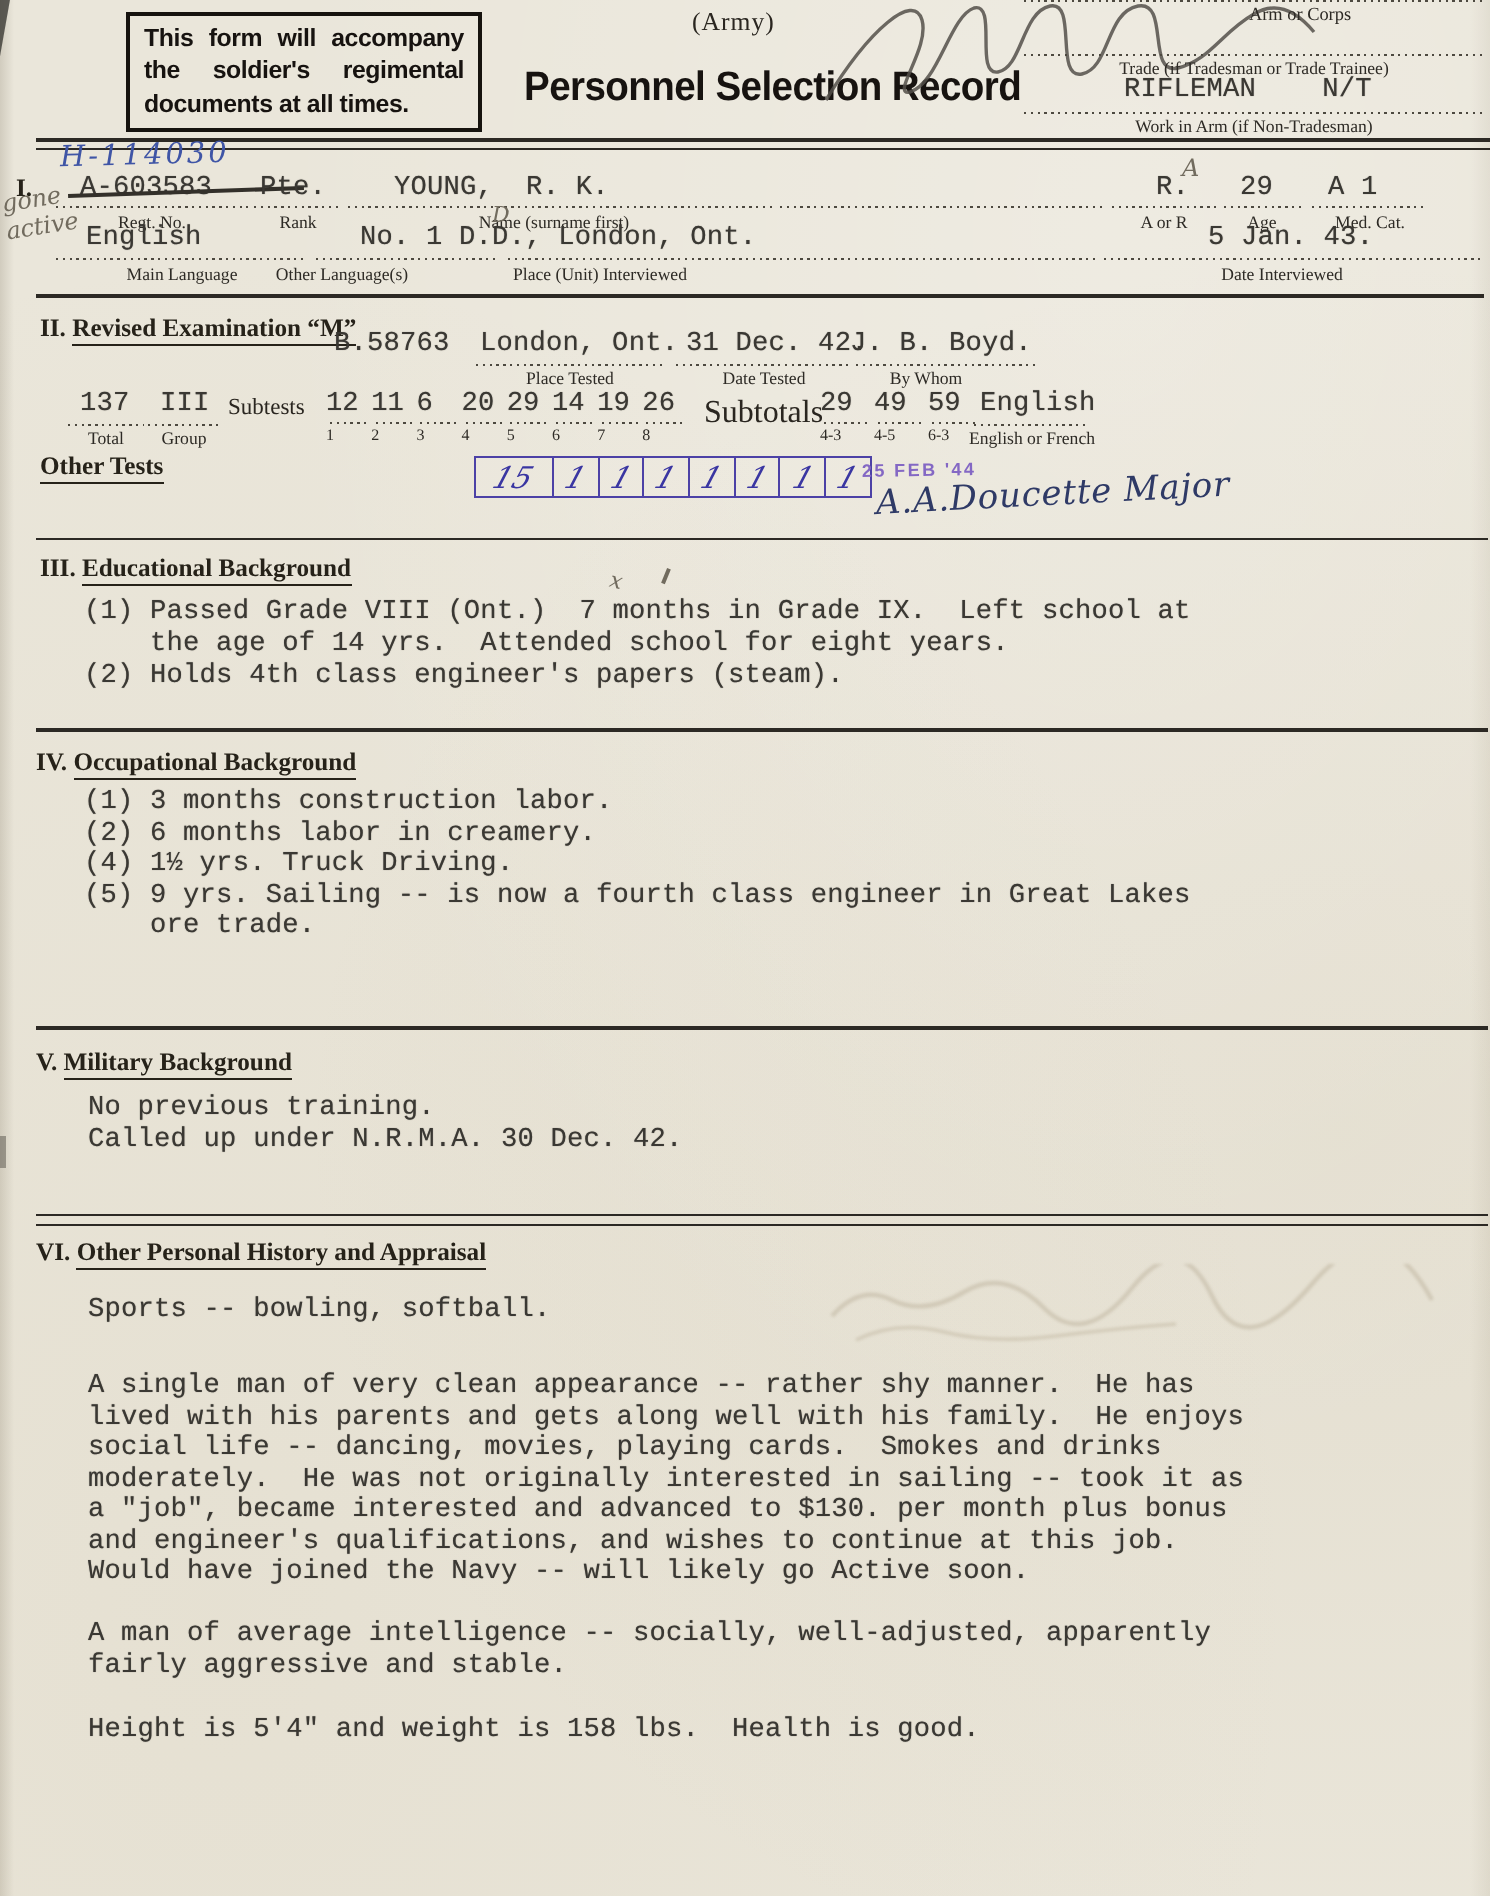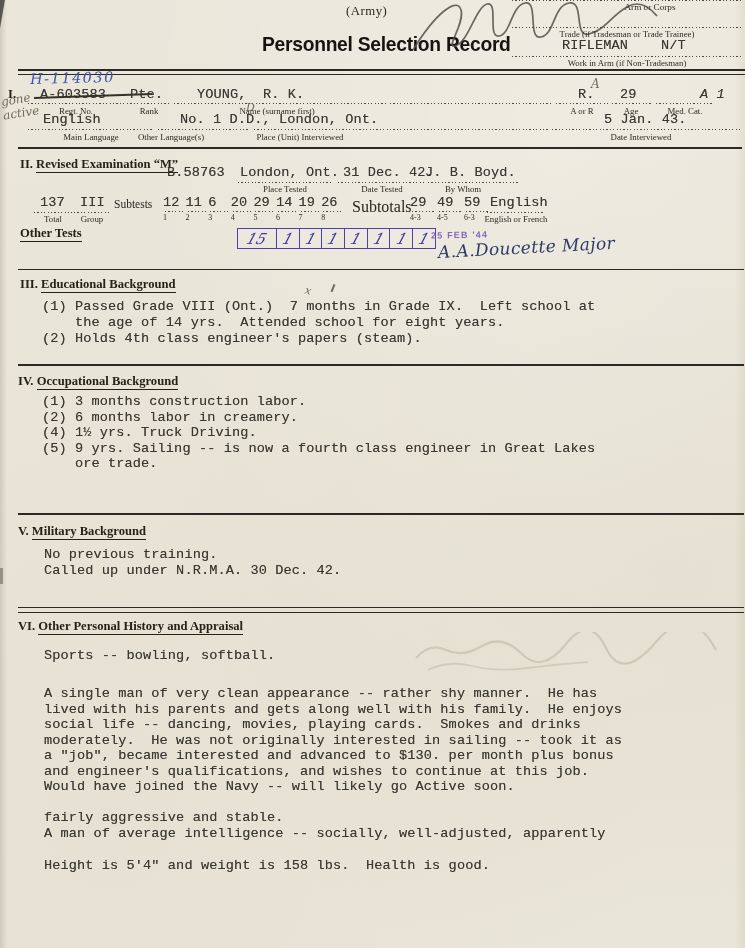--- a/index.html
+++ b/index.html
@@ -56,20 +56,25 @@
   .ghost{opacity:.28;filter:blur(.7px);}
 </style>
 </head>
 <body>
 
 <div class="page">
 
   <div class="abs" style="left:-2px;top:-6px;width:5px;height:34px;background:#3a3833;transform:rotate(10deg);opacity:.8;"></div>
   <div class="abs" style="left:0;top:568px;width:3px;height:16px;background:#55524a;opacity:.5;"></div>
 
+  <div class="abs notice" style="left:63px;top:6px;width:160px;">
+    <div>This form will accompany</div>
+    <div>the soldier's regimental</div>
+    <div>documents at all times.</div>
+  </div>
 
   <div class="abs army" style="left:346px;top:4px;">(Army)</div>
   <div class="abs title" style="left:262px;top:32px;">Personnel Selection Record</div>
 
   <svg class="abs" style="left:405px;top:-6px;" width="258" height="64" viewBox="0 0 258 64">
     <path d="M8,56 C30,20 52,2 56,16 C60,30 40,54 50,52 C64,48 70,14 82,10 C94,7 82,44 94,42 C106,40 106,12 120,9 C134,6 122,46 136,43 C150,40 148,12 164,9 C180,6 168,44 184,40 C200,36 206,22 222,13 C232,7 242,10 252,22" fill="none" stroke="#54504a" stroke-width="1.7" opacity=".85"></path>
   </svg>
 
   <div class="abs dot" style="left:512px;top:0;width:230px;"></div>
   <div class="abs lbl" style="left:650px;top:2px;font-size:9.2px;">Arm or Corps</div>
@@ -90,21 +95,21 @@
 
   <div class="abs hw-blue" style="left:30px;top:70px;font-size:14.5px;letter-spacing:1.5px;transform:rotate(-1.5deg);">H-114030</div>
   <div class="abs tw" style="left:40px;top:87px;">A-603583</div>
   <div class="abs strike" style="left:34px;top:95px;width:118px;"></div>
 
   <div class="abs tw" style="left:130px;top:87px;">Pte.</div>
   <div class="abs tw" style="left:197px;top:87px;">YOUNG,  R. K.</div>
   <div class="abs tw" style="left:578px;top:87px;">R.</div>
   <div class="abs hw-pencil" style="left:591px;top:77px;font-size:12px;">A</div>
   <div class="abs tw" style="left:620px;top:87px;">29</div>
-  <div class="abs tw" style="left:700px;top:87px;font-style:italic;">A 1</div>
+  <div class="abs tw" style="left:664px;top:87px;">A 1</div>
 
   <div class="abs dot" style="left:28px;top:103px;width:96px;"></div>
   <div class="abs dot" style="left:127px;top:103px;width:44px;"></div>
   <div class="abs dot" style="left:174px;top:103px;width:212px;"></div>
   <div class="abs dot" style="left:390px;top:103px;width:162px;"></div>
   <div class="abs dot" style="left:556px;top:103px;width:52px;"></div>
   <div class="abs dot" style="left:612px;top:103px;width:40px;"></div>
   <div class="abs dot" style="left:656px;top:103px;width:56px;"></div>
 
   <div class="abs lbl" style="left:76px;top:106px;">Regt. No.</div>
@@ -294,16 +299,16 @@
     <span class="ht">Other Personal History and Appraisal</span>
   </div>
 
   <svg class="abs ghost" style="left:408px;top:632px;" width="330" height="44" viewBox="0 0 330 44">
     <path d="M8,26 q14,-16 30,-8 t36,-4 t40,8 t44,-10 t40,4 t50,-6 t60,8" fill="none" stroke="#9b8c70" stroke-width="2.2"></path>
     <path d="M20,38 q20,-10 44,-4 t56,2 t60,-6" fill="none" stroke="#a39478" stroke-width="1.8"></path>
   </svg>
 
   <div class="abs tw" style="left:44px;top:648px;">Sports -- bowling, softball.</div>
   <div class="abs tw" style="left:44px;top:686px;line-height:15.5px;"><div>A single man of very clean appearance -- rather shy manner.  He has</div><div>lived with his parents and gets along well with his family.  He enjoys</div><div>social life -- dancing, movies, playing cards.  Smokes and drinks</div><div>moderately.  He was not originally interested in sailing -- took it as</div><div>a "job", became interested and advanced to $130. per month plus bonus</div><div>and engineer's qualifications, and wishes to continue at this job.</div><div>Would have joined the Navy -- will likely go Active soon.</div></div>
-  <div class="abs tw" style="left:44px;top:810px;line-height:15.5px;"><div>fairly aggressive and stable.</div><div>A man of average intelligence -- socially, well-adjusted, apparently</div></div>
+  <div class="abs tw" style="left:44px;top:810px;line-height:15.5px;"><div>A man of average intelligence -- socially, well-adjusted, apparently</div><div>fairly aggressive and stable.</div></div>
   <div class="abs tw" style="left:44px;top:858px;">Height is 5'4" and weight is 158 lbs.  Health is good.</div>
 
 </div>
 
 </body></html>

